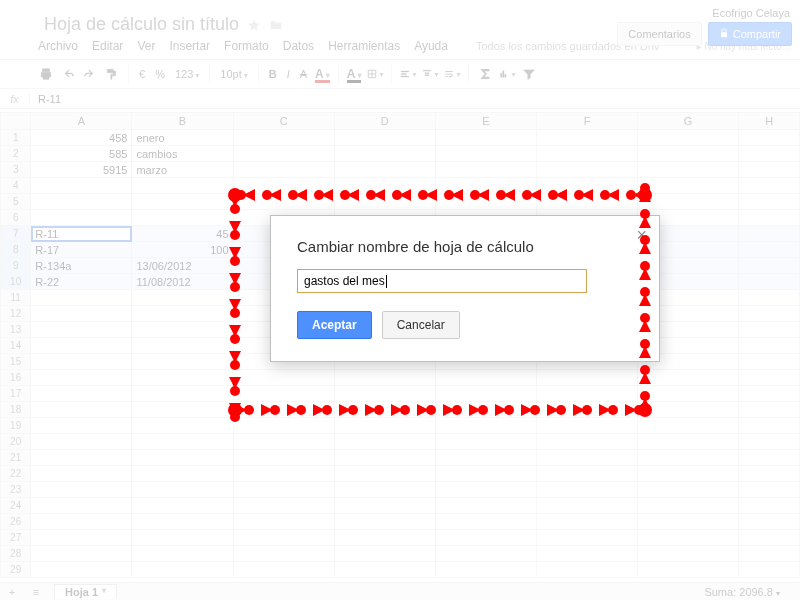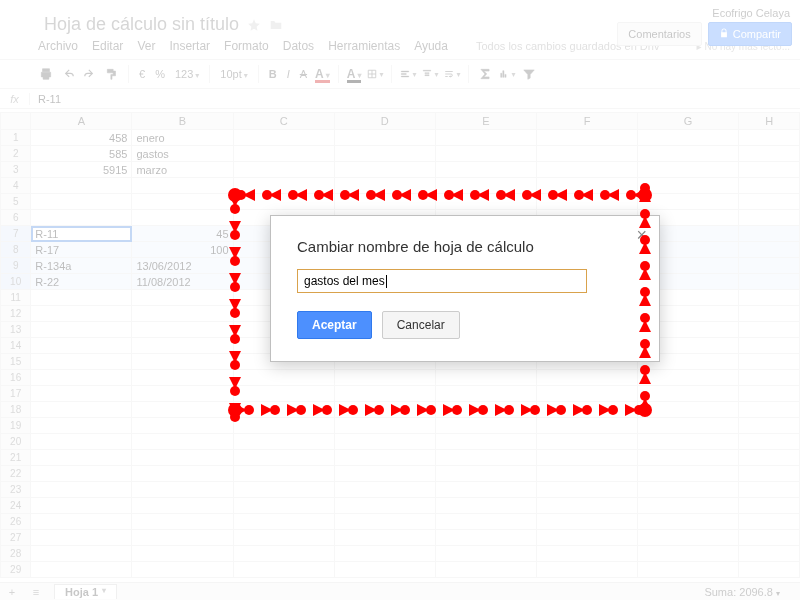--- a/index.html
+++ b/index.html
@@ -236,21 +236,21 @@
           <td></td>
           <td></td>
           <td></td>
           <td></td>
           <td></td>
           <td></td>
         </tr>
         <tr>
           <td class="rowhdr">2</td>
           <td class="num">585</td>
-          <td>gastos</td>
+          <td>cambios</td>
           <td></td>
           <td></td>
           <td></td>
           <td></td>
           <td></td>
           <td></td>
         </tr>
         <tr>
           <td class="rowhdr">3</td>
           <td class="num">5915</td>

